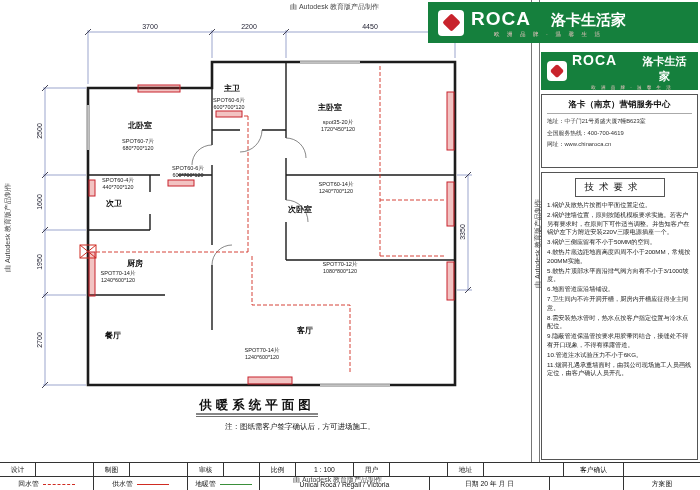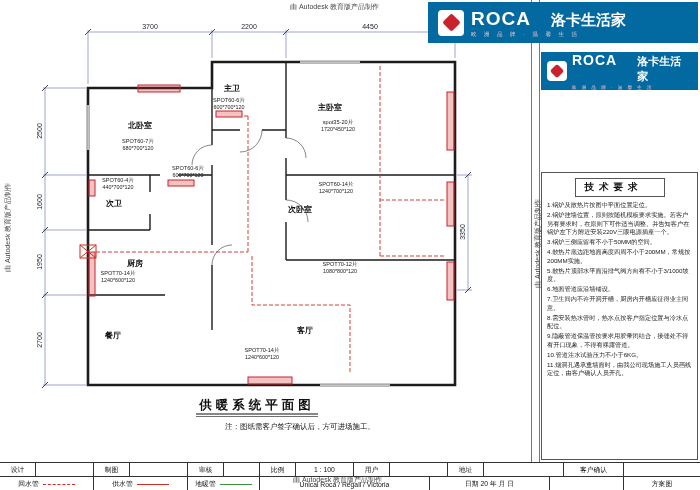--- a/index.html
+++ b/index.html
@@ -8,22 +8,22 @@
   svg{position:absolute;left:0;top:0;}
   .room-label{font-size:8px;font-weight:bold;fill:#111;}
   .rad-model{font-size:5.6px;fill:#222;}
   .rad-size{font-size:5.4px;fill:#222;}
   .dim-label{font-size:7px;fill:#223;}
   .plan-title{font-size:12.5px;font-weight:bold;letter-spacing:4px;fill:#111;}
   .plan-note{font-size:7.5px;fill:#111;}
   .autodesk{position:absolute;font-size:7px;color:#444;white-space:nowrap;}
   .autodesk.rot{transform:rotate(-90deg);transform-origin:0 0;}
   .vline{position:absolute;top:0;height:462px;width:0;border-left:1px solid #777;}
-  .banner{position:absolute;background:#0369a1;display:flex;align-items:center;gap:7px;
-          padding:3px 10px;box-sizing:border-box;}
+  .banner{position:absolute;background:#15803d;display:flex;align-items:center;gap:7px;
+          padding:3px 10px;box-sizing:border-box;text-align:center;}
   .banner-main{left:428px;top:2px;width:270px;height:41px;}
   .banner-small{left:541px;top:52px;width:157px;height:38px;gap:5px;padding:3px 6px;}
   .roca-mark{background:#fff;border-radius:4px;display:flex;align-items:center;justify-content:center;flex:0 0 auto;}
   .banner-main .roca-mark{width:26px;height:26px;}
   .banner-small .roca-mark{width:20px;height:20px;}
   .roca-mark i{display:block;background:#c8232c;transform:rotate(45deg);border-radius:2px;}
   .banner-main .roca-mark i{width:13px;height:13px;}
   .banner-small .roca-mark i{width:10px;height:10px;}
   .roca-row{display:flex;align-items:baseline;}
   .roca-latin{color:#fff;font-weight:bold;letter-spacing:1px;}
@@ -36,21 +36,21 @@
   .banner-small .roca-cn{font-size:11px;}
   .banner-small .roca-tag{font-size:4.5px;letter-spacing:2px;}
   .contact-box{position:absolute;left:541px;top:94px;width:157px;height:74px;border:1px solid #555;
                box-sizing:border-box;padding:4px 5px;}
   .contact-title{font-size:8.5px;font-weight:bold;text-align:center;border-bottom:1px solid #aaa;
                  padding-bottom:2px;margin-bottom:3px;}
   .contact-line{font-size:5.8px;color:#333;margin-top:2.5px;}
   .tech-box{position:absolute;left:541px;top:172px;width:157px;height:288px;border:1px solid #555;
             box-sizing:border-box;padding:3px 5px;overflow:hidden;}
   .tech-title{width:66px;margin:2px auto 4px;border:1px solid #555;text-align:center;
-              font-size:9.5px;font-weight:bold;letter-spacing:5px;padding:2px 17px 2px 5px;}
+              font-size:9.5px;font-weight:normal;letter-spacing:5px;padding:2px 17px 2px 5px;}
   .tech-item{font-size:6.2px;line-height:1.42;color:#222;margin-bottom:1px;}
   .titleblock{position:absolute;left:0;top:462px;width:700px;height:28px;border-top:1px solid #333;
               box-sizing:border-box;font-size:6.8px;}
   .tb-row{display:flex;height:14px;box-sizing:border-box;border-bottom:1px solid #333;}
   .tb-cell{border-right:1px solid #333;display:flex;align-items:center;justify-content:center;
            box-sizing:border-box;overflow:hidden;white-space:nowrap;flex:0 0 auto;}
   .leg-line{width:32px;margin-left:4px;}
   .leg-return{border-top:1.6px dashed #d02c22;}
   .leg-supply{border-top:1.6px solid #d02c22;}
   .leg-floor{border-top:1.6px solid #3a8f3a;}
@@ -193,20 +193,26 @@
       </span>
     <div>
       <div class="roca-row">
         <span class="roca-latin">ROCA</span>
         <span class="roca-cn">洛卡生活家</span>
       </div>
       <div class="roca-tag">欧 洲 品 牌 · 温 馨 生 活</div>
     </div>
   </div>
 
+  <div class="contact-box">
+    <div class="contact-title">洛卡（南京）营销服务中心</div>
+    <div class="contact-line">地址：中子门21号勇盛大厦7幢B623室</div>
+    <div class="contact-line">全国服务热线：400-700-4619</div>
+    <div class="contact-line">网址：www.chinaroca.cn</div>
+  </div>
 
   <div class="tech-box">
     <div class="tech-title">技术要求</div>
     <div class="tech-item">1.锅炉及散热片按图中平面位置定位。</div>
     <div class="tech-item">2.锅炉挂墙位置，原则按随机模板要求实施。若客户另有要求时，在原则下可作适当调整。并告知客户在锅炉左下方附近安装220V三眼电源插座一个。</div>
     <div class="tech-item">3.锅炉三侧应留有不小于50MM的空间。</div>
     <div class="tech-item">4.散热片底边距地面高度四周不小于200MM，常规按200MM实施。</div>
     <div class="tech-item">5.散热片顶部水平面沿排气阀方向有不小于3/1000坡度。</div>
     <div class="tech-item">6.地面管道应沿墙铺设。</div>
     <div class="tech-item">7.卫生间内不许开洞开槽，厨房内开槽应征得业主同意。</div>

